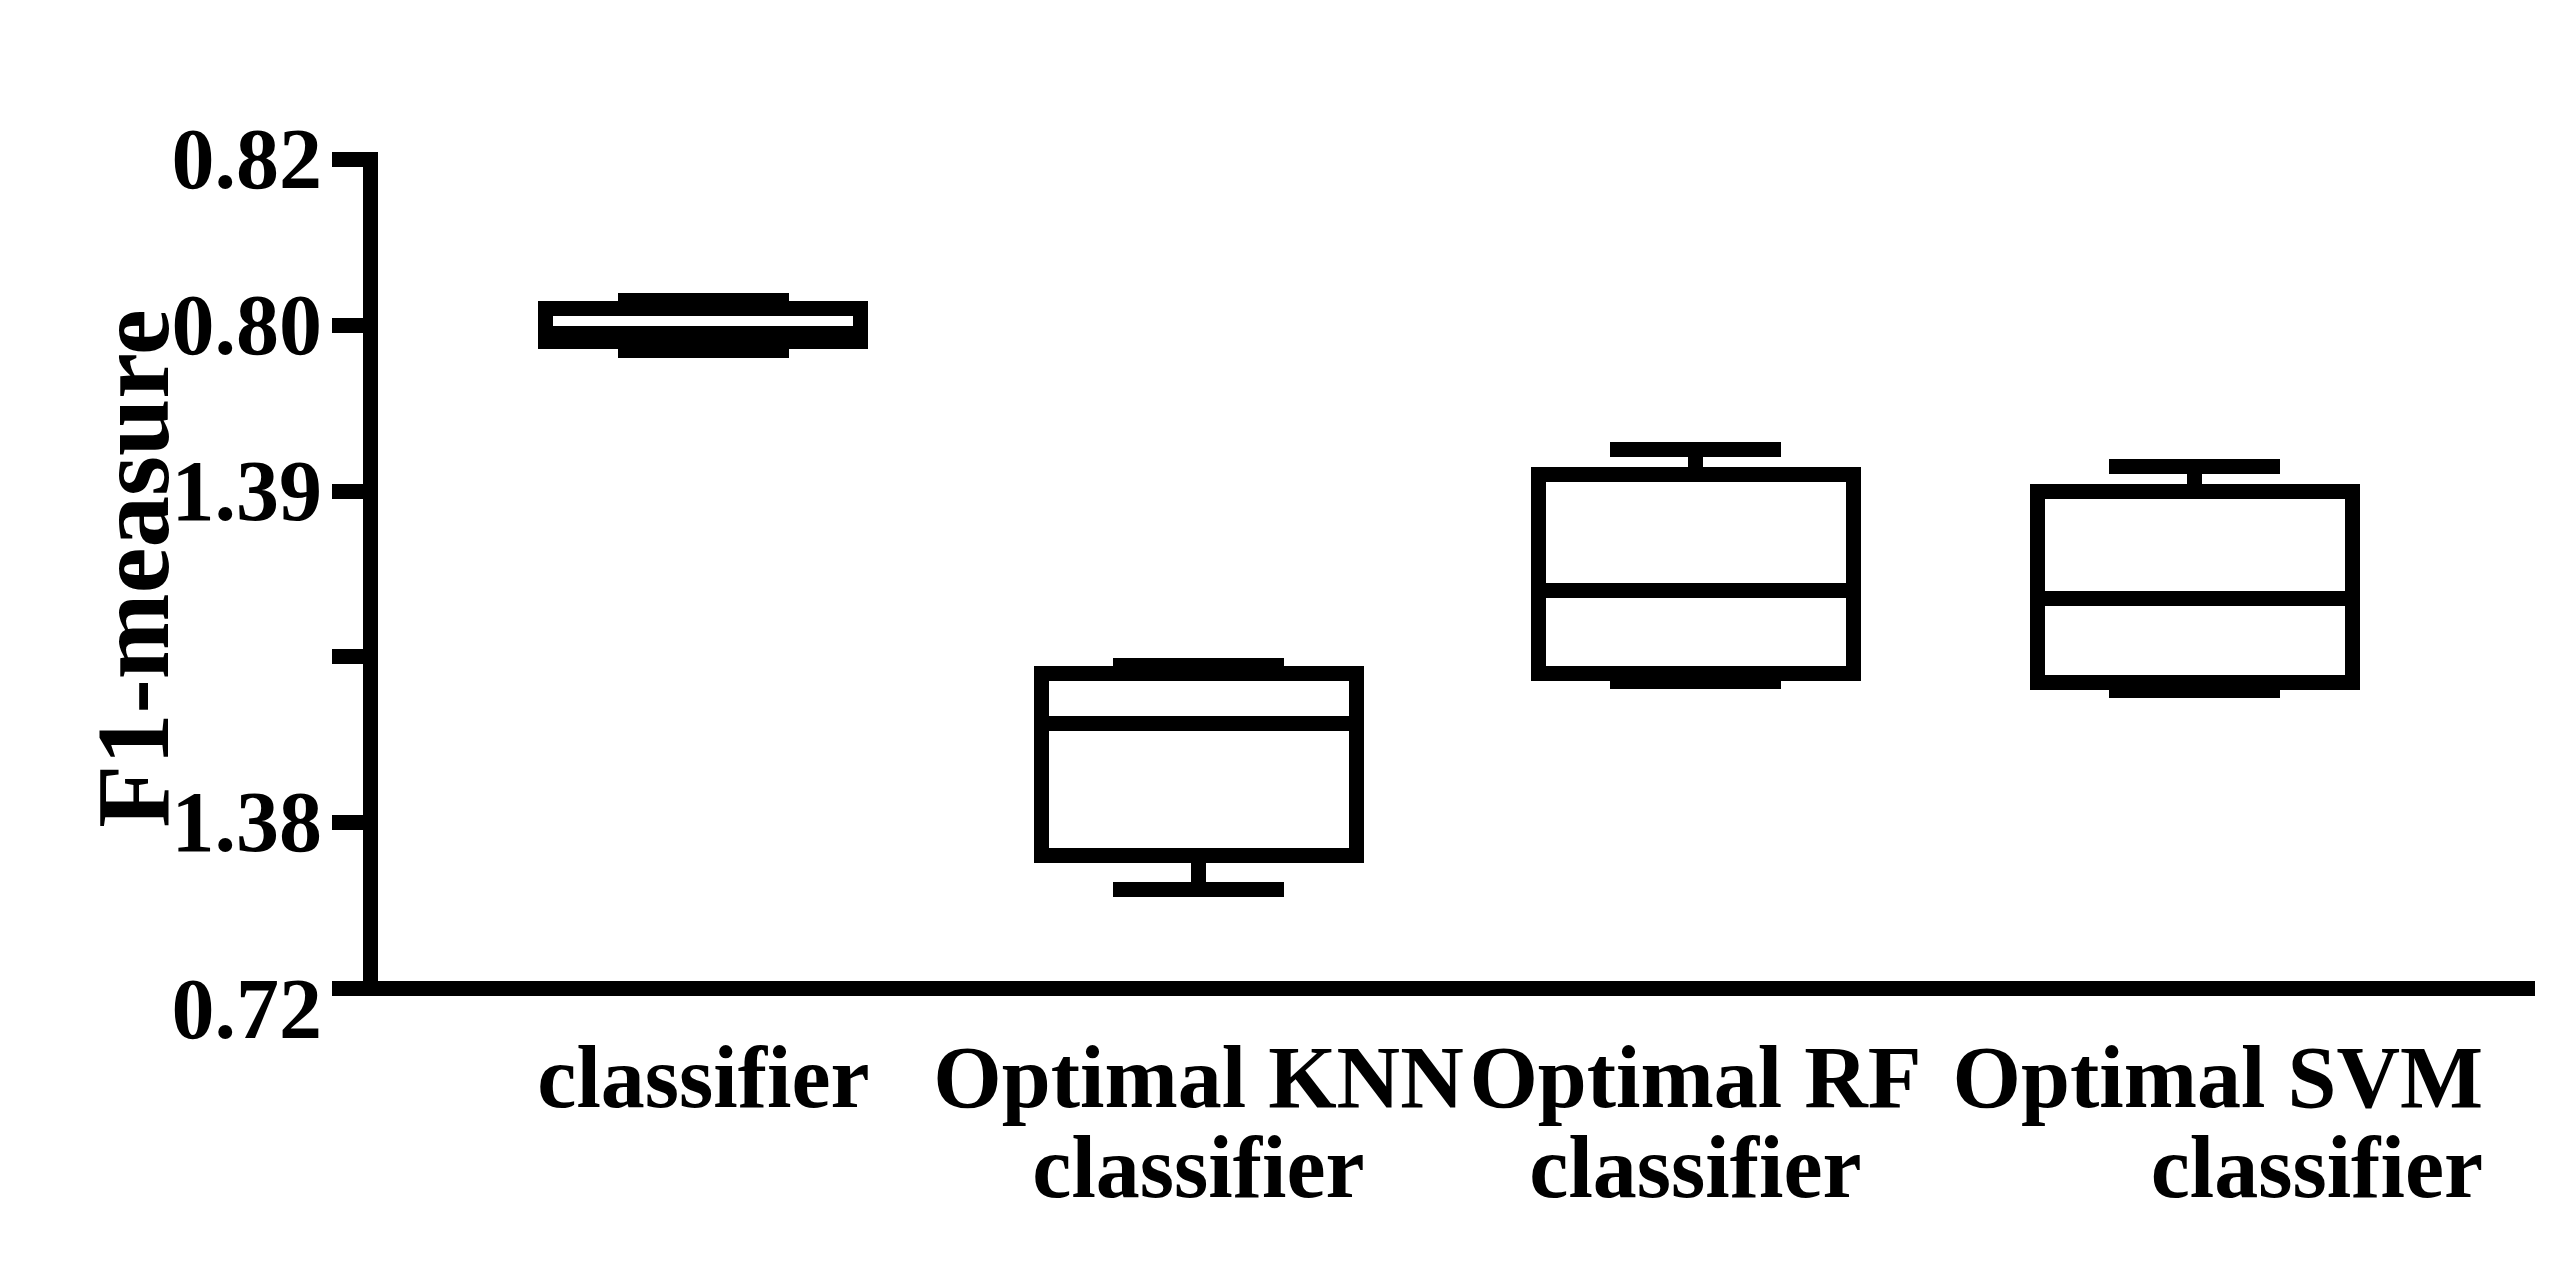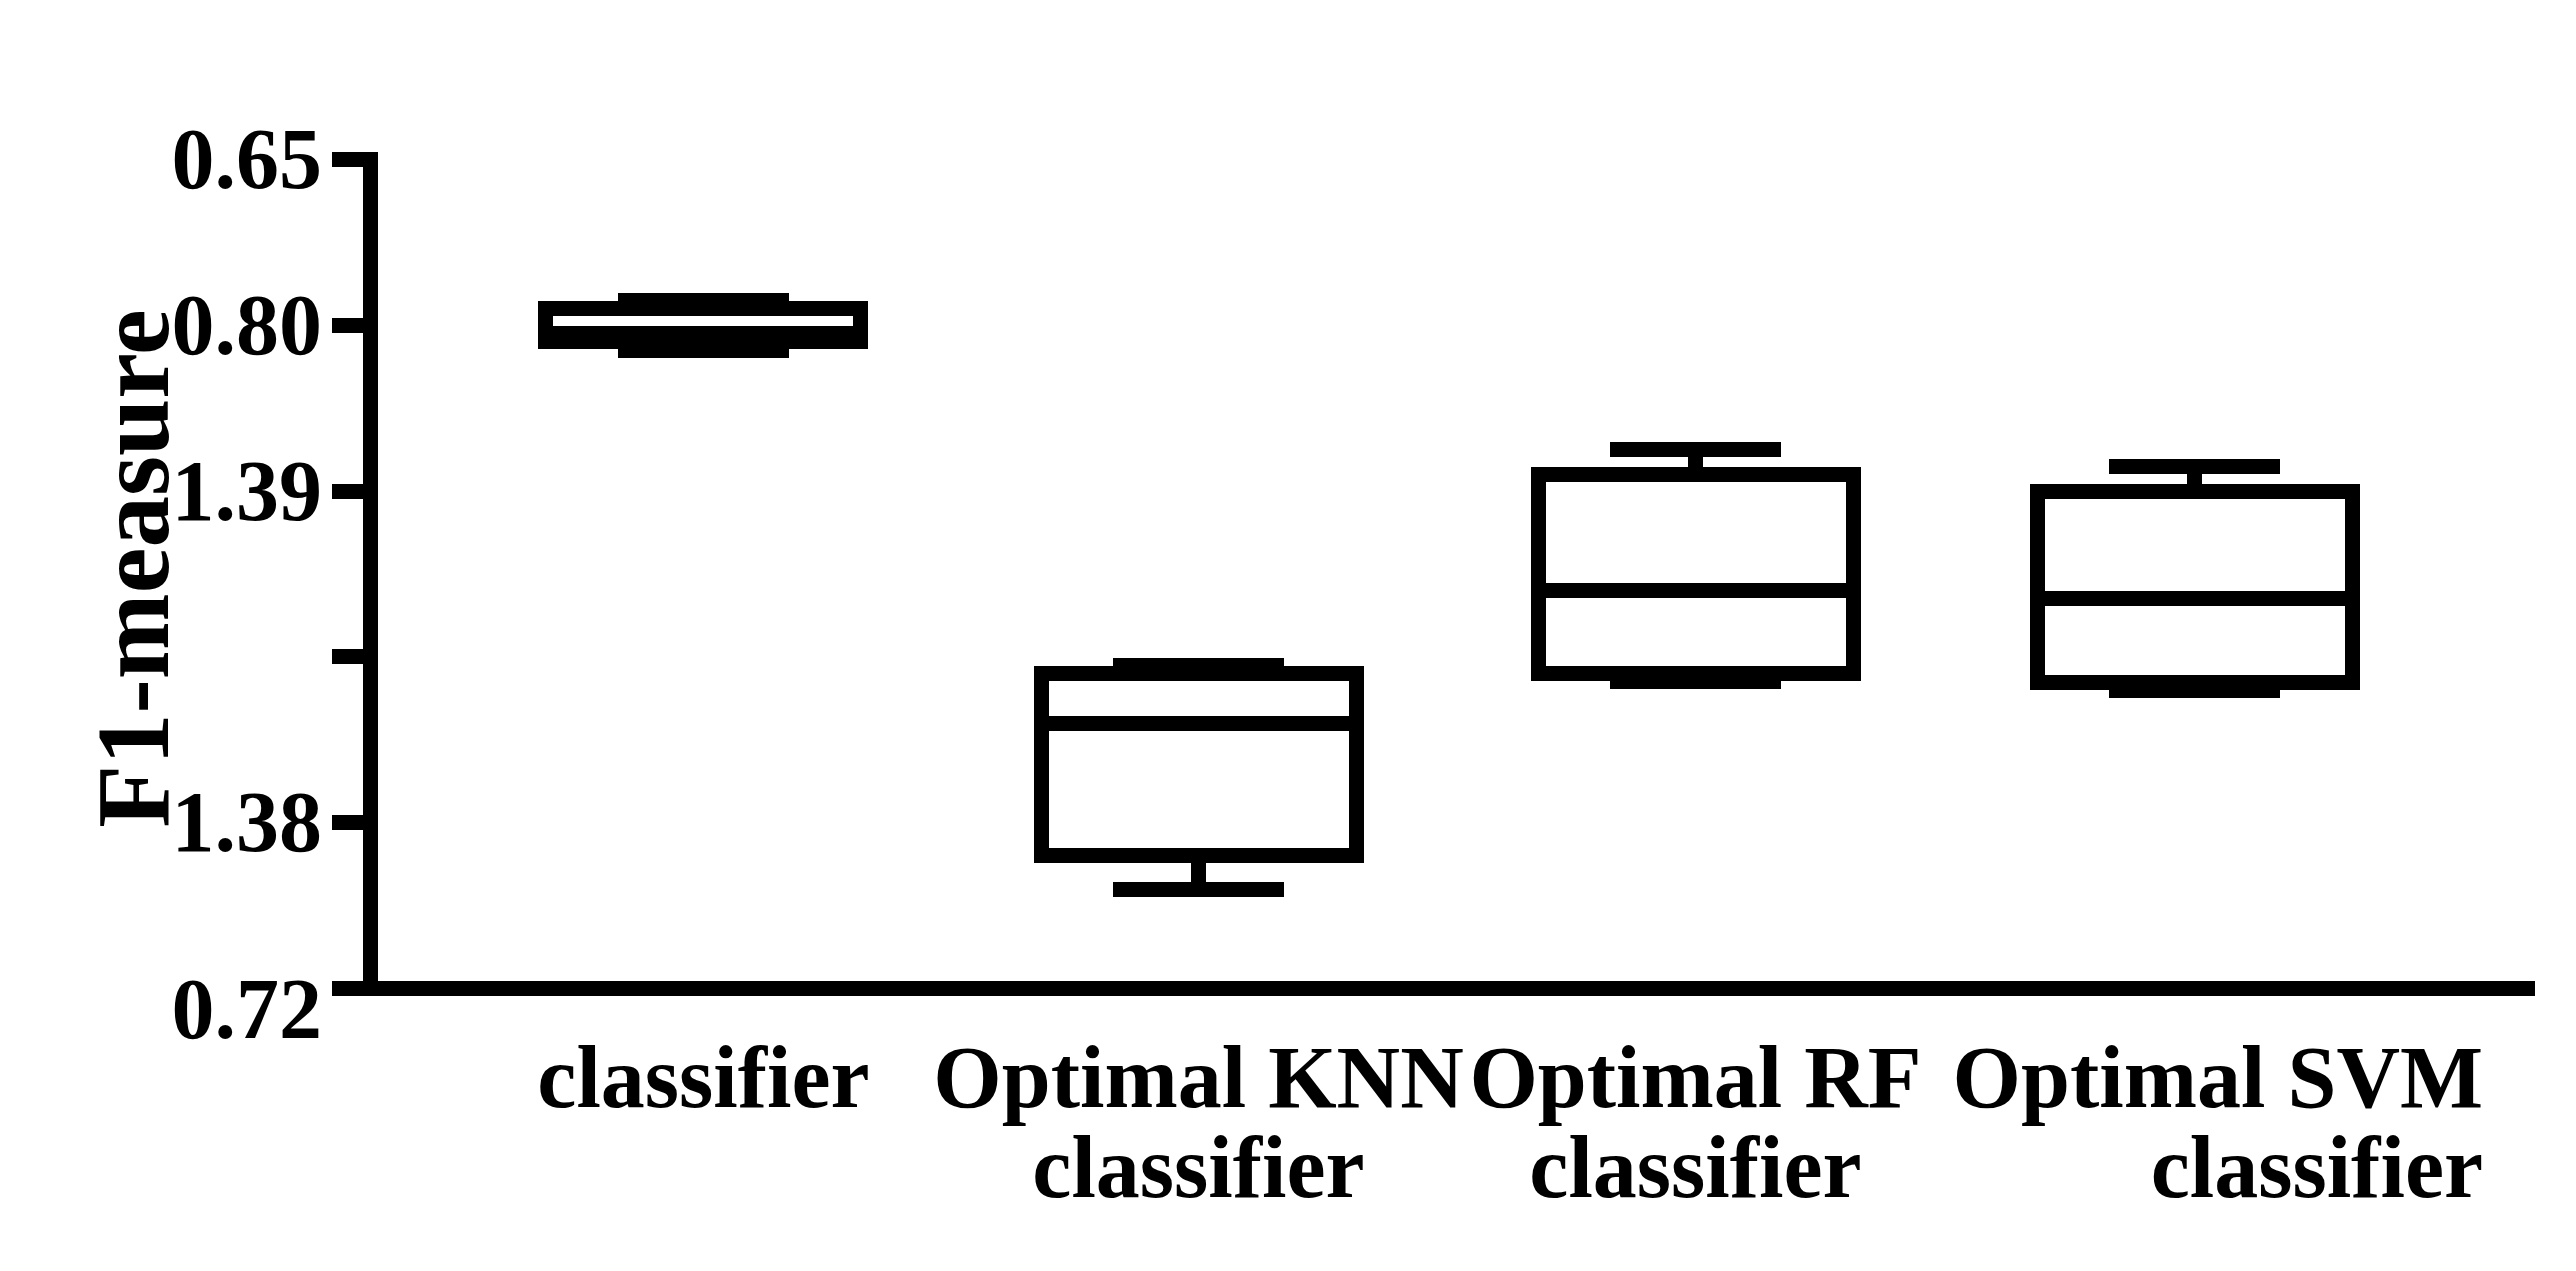--- a/index.html
+++ b/index.html
@@ -43,21 +43,21 @@
     white-space: nowrap;
   }
 </style>
 </head>
 <body>
 
 <div id="figure" style="background: rgb(255, 255, 255);">
   <div id="y-axis-title">F1-measure</div>
   <div id="chart-layer">
       <div style="left: 332px; top: 152px; width: 31.5px; height: 15px; background: rgb(0, 0, 0);"></div>
-      <div class="y-tick-label" style="left: 0px; top: 115px; width: 322px;">0.65</div>
+      <div class="y-tick-label" style="left: 0px; top: 115px; width: 322px;">0.82</div>
       <div style="left: 332px; top: 318px; width: 31.5px; height: 15px; background: rgb(0, 0, 0);"></div>
       <div class="y-tick-label" style="left: 0px; top: 281px; width: 322px;">0.80</div>
       <div style="left: 332px; top: 484px; width: 31.5px; height: 15px; background: rgb(0, 0, 0);"></div>
       <div class="y-tick-label" style="left: 0px; top: 447px; width: 322px;">1.39</div>
       <div style="left: 332px; top: 649px; width: 31.5px; height: 15px; background: rgb(0, 0, 0);"></div>
       <div style="left: 332px; top: 815px; width: 31.5px; height: 15px; background: rgb(0, 0, 0);"></div>
       <div class="y-tick-label" style="left: 0px; top: 778px; width: 322px;">1.38</div>
       <div style="left: 332px; top: 981px; width: 31.5px; height: 15px; background: rgb(0, 0, 0);"></div>
       <div class="y-tick-label" style="left: 0px; top: 944px; width: 322px; margin-top: 21px;">0.72</div>
       <div style="left: 363px; top: 152px; width: 15px; height: 844px; background: rgb(0, 0, 0);"></div>

